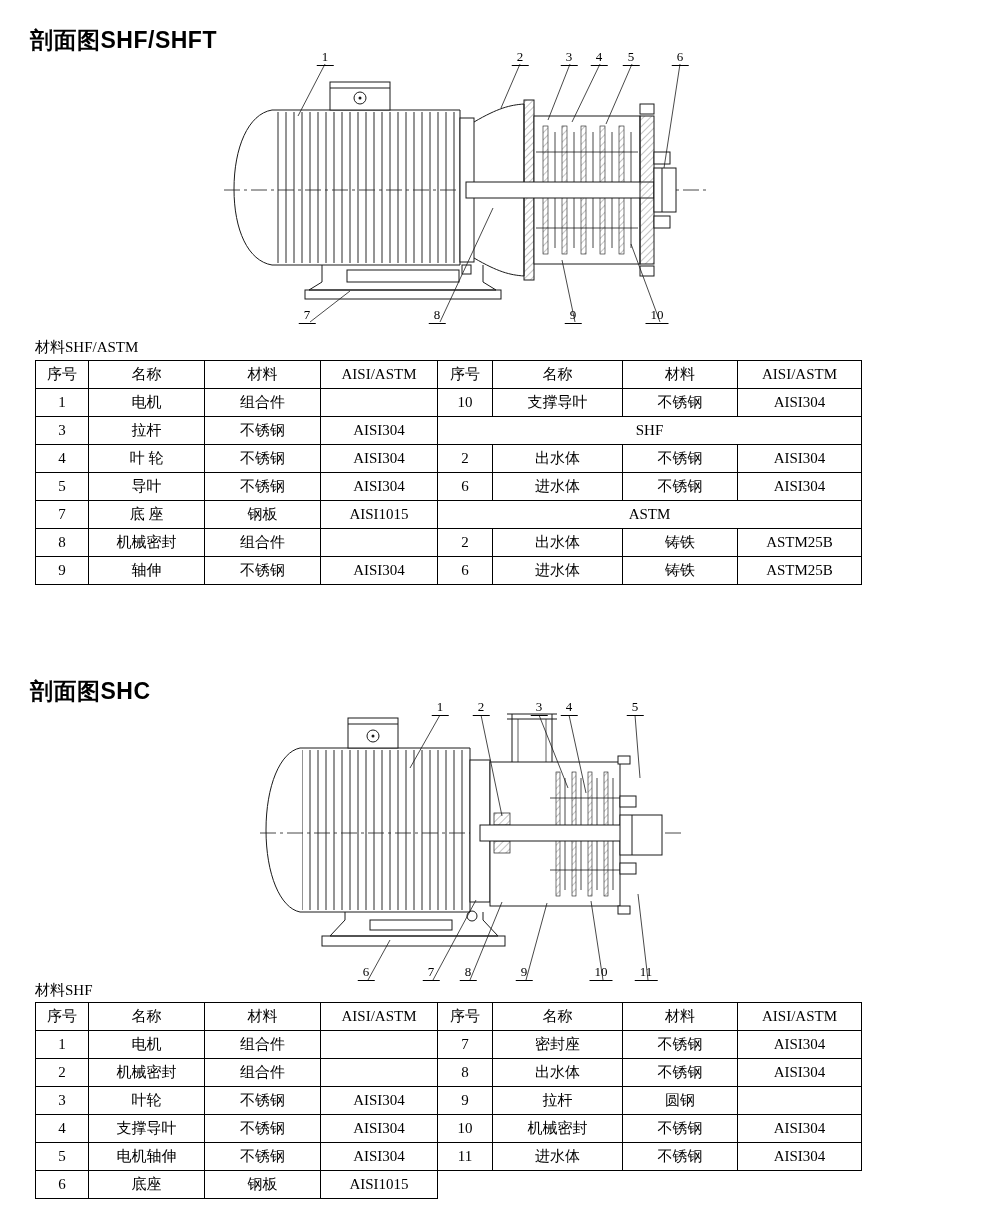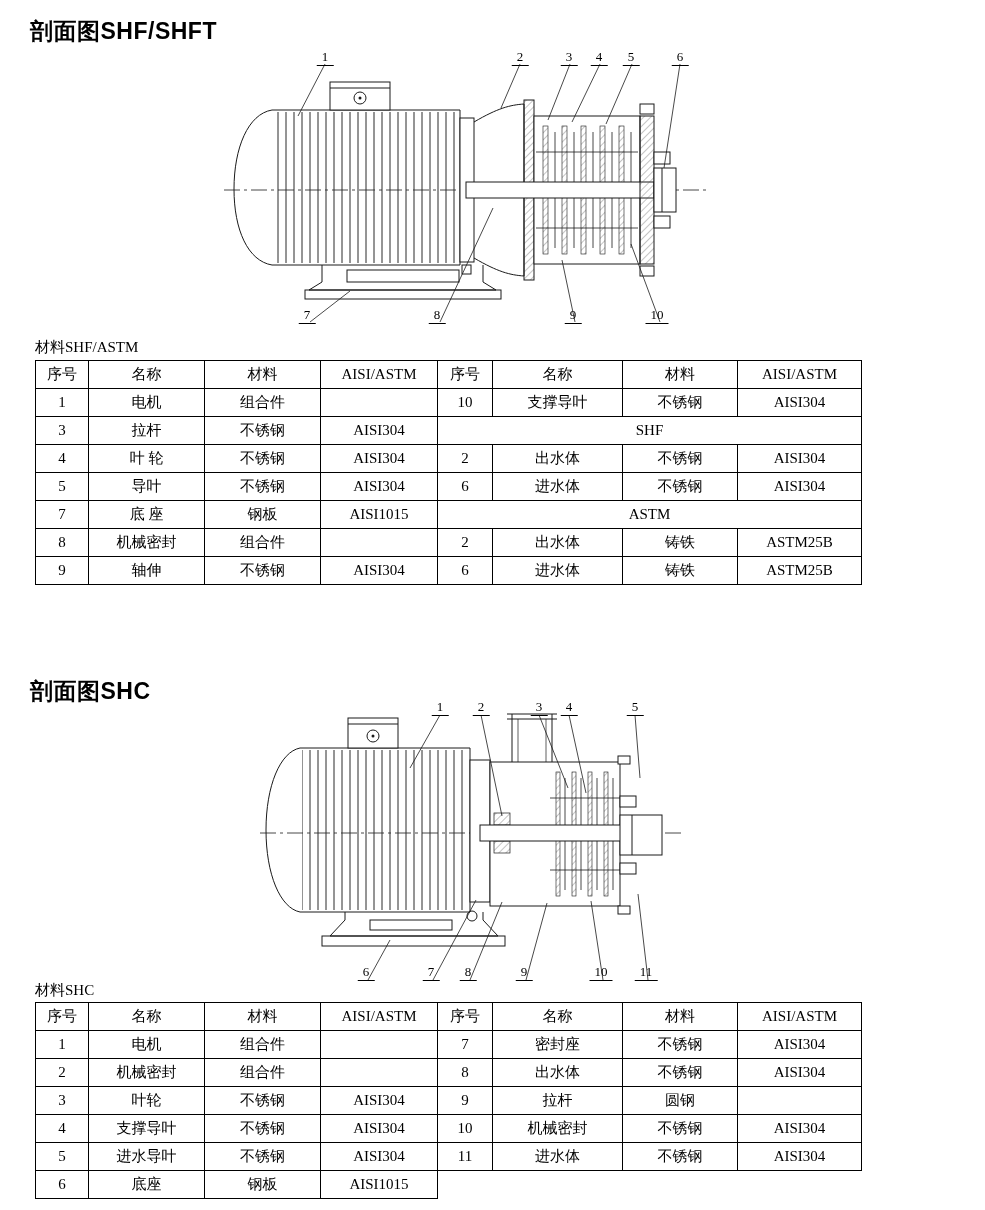--- a/index.html
+++ b/index.html
@@ -14,21 +14,21 @@
   table.mat { position:absolute; border-collapse:collapse; table-layout:fixed; font-size:15px; background:#fff; }
   table.mat th, table.mat td { border:1px solid #000; text-align:center; vertical-align:middle;
                                height:28px; padding:0 2px; font-weight:normal; overflow:hidden; white-space:nowrap; }
   table.mat td.blank { border:none; }
 </style>
 </head>
 <body>
 
 <div class="page">
 
-  <h1 class="sec-title" style="left:30px;top:16px;text-align:right;">剖面图SHF/SHFT</h1>
+  <h1 class="sec-title" style="left:30px;top:25px;text-align:right;">剖面图SHF/SHFT</h1>
 
   <svg class="drawing" style="left:210px;top:48px;width:500px;height:290px;" viewBox="0 0 500 290">
     <defs>
       <pattern id="fins1" width="8" height="12" patternUnits="userSpaceOnUse">
         <line x1="4" y1="0" x2="4" y2="12" stroke="#2a2a2a" stroke-width="1"></line>
       </pattern>
       <pattern id="hatch1" width="5" height="5" patternUnits="userSpaceOnUse" patternTransform="rotate(45)">
         <line x1="0" y1="0" x2="0" y2="5" stroke="#555" stroke-width="0.7"></line>
       </pattern>
     </defs>
@@ -278,21 +278,21 @@
   <span class="callout" style="left:539px;top:700px;">3</span>
   <span class="callout" style="left:569px;top:700px;">4</span>
   <span class="callout" style="left:635px;top:700px;">5</span>
   <span class="callout" style="left:366px;top:965px;">6</span>
   <span class="callout" style="left:431px;top:965px;">7</span>
   <span class="callout" style="left:468px;top:965px;">8</span>
   <span class="callout" style="left:524px;top:965px;">9</span>
   <span class="callout" style="left:601px;top:965px;">10</span>
   <span class="callout" style="left:646px;top:965px;">11</span>
 
-  <div class="mat-label" style="left:35px;top:981px;">材料SHC</div>
+  <div class="mat-label" style="left:35px;top:981px;">材料SHF</div>
 
   <table class="mat" style="left:35px;top:1002px;width:826px;">
     <colgroup>
       <col style="width:53px">
         <col style="width:116px">
         <col style="width:116px">
         <col style="width:117px">
       <col style="width:55px">
         <col style="width:130px">
         <col style="width:115px">
@@ -346,21 +346,21 @@
           <td>支撑导叶</td>
           <td>不锈钢</td>
           <td>AISI304</td>
           <td>10</td>
           <td>机械密封</td>
           <td>不锈钢</td>
           <td>AISI304</td>
         </tr>
         <tr>
           <td>5</td>
-          <td>进水导叶</td>
+          <td>电机轴伸</td>
           <td>不锈钢</td>
           <td>AISI304</td>
           <td>11</td>
           <td>进水体</td>
           <td>不锈钢</td>
           <td>AISI304</td>
         </tr>
         <tr>
           <td>6</td>
           <td>底座</td>

